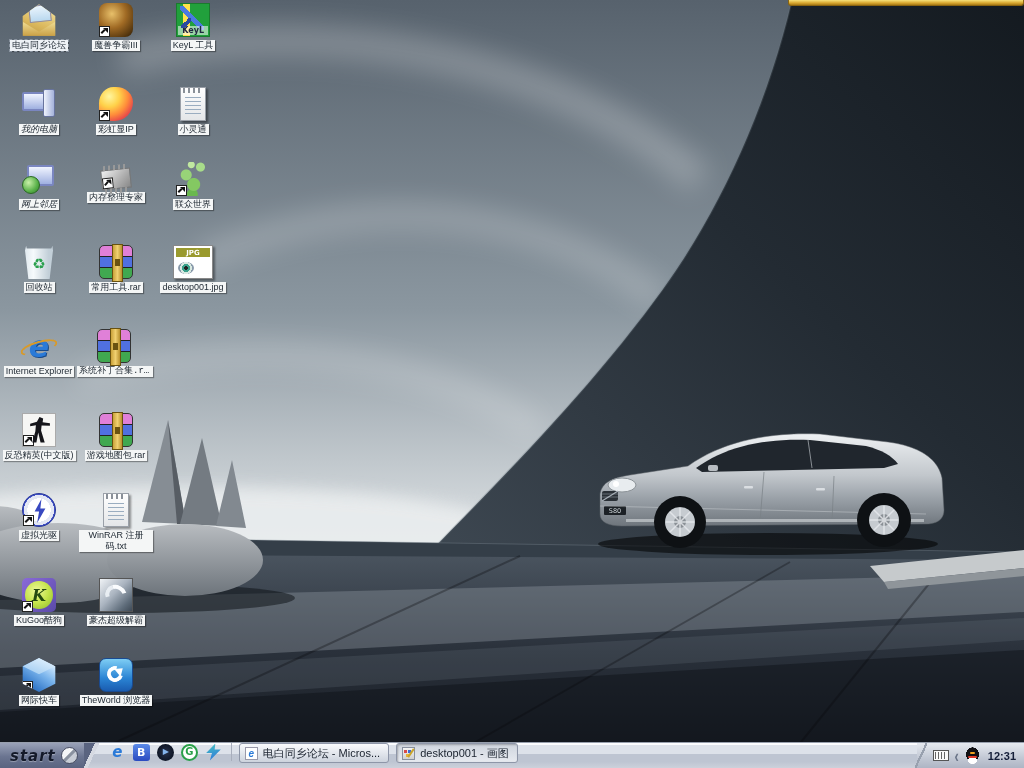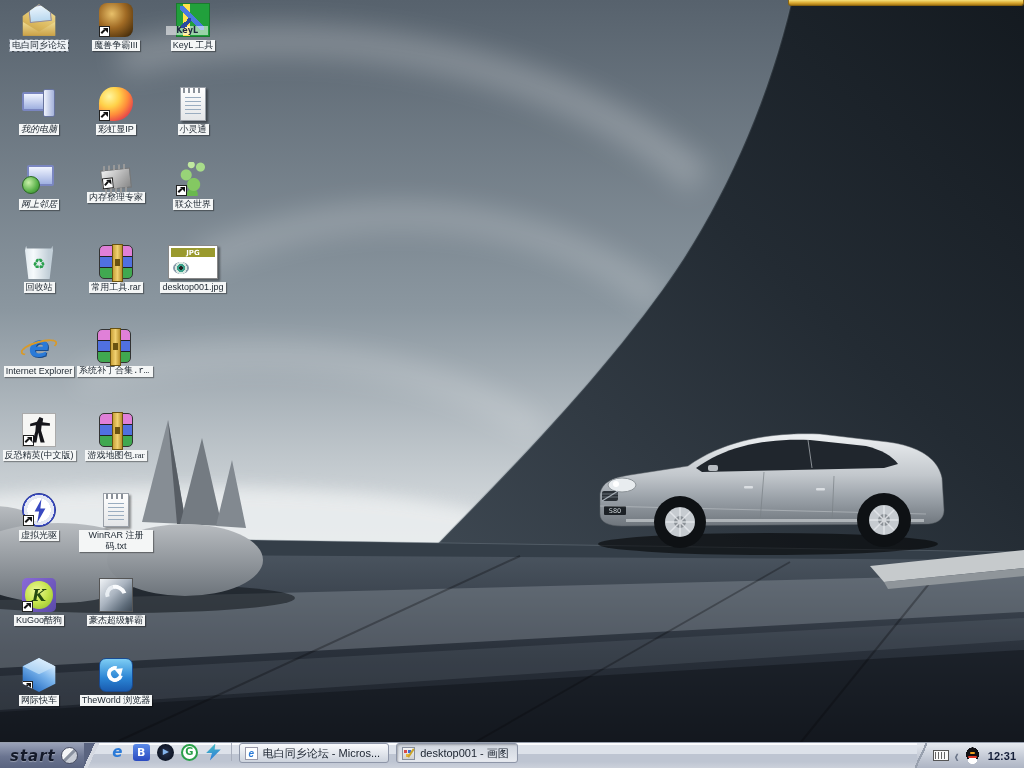--- a/index.html
+++ b/index.html
@@ -28,21 +28,21 @@
     background:linear-gradient(#f0dc92,#caa045);clip-path:polygon(0 0,50% 70%,100% 0,100% 100%,0 100%)}
 
   .g-war{border-radius:8px;background:radial-gradient(circle at 38% 32%,#e8c06a,#a06a24 45%,#5a3a10 80%,#2e1d06)}
 
   .g-keyl{background:linear-gradient(90deg,#21a03c 0 18%,#ffe14a 18% 40%,#21a03c 40% 100%);border:1px solid #1a7a2e;box-sizing:border-box}
   .g-keyl::before{content:"";position:absolute;left:3px;top:2px;width:24px;height:24px;
     background:linear-gradient(45deg,transparent 42%,#4a7ae0 42% 58%,transparent 58%)}
   .g-keyl::after{content:"";position:absolute;left:4px;top:14px;width:10px;height:10px;
     background:linear-gradient(135deg,transparent 40%,#2a4aa0 40% 70%,transparent 70%)}
   .gt-keyl{inset:auto 1px 1px auto;font-size:8px;font-weight:bold;color:#202840;
-    background:rgba(255,255,255,.55);padding:0 10px;line-height:9px}
+    background:rgba(255,255,255,.55);padding:0 4px;line-height:9px}
 
   .g-pc::before{content:"";position:absolute;left:0;top:5px;width:20px;height:15px;border:2px solid #7a86c0;
     background:linear-gradient(#f0f4ff,#9fb0e0);border-radius:2px}
   .g-pc::after{content:"";position:absolute;right:1px;top:2px;width:10px;height:26px;border:1px solid #68749e;
     background:linear-gradient(90deg,#eef2fc,#a4b2da);border-radius:2px}
 
   .g-rainbow{border-radius:46% 54% 58% 42%/52% 48% 60% 40%;
     background:radial-gradient(circle at 30% 28%,#fff6a0,#ffd24a 30%,#ff8c3a 55%,#e84a4a 75%,#58a83a 95%)}
 
   .g-note{width:26px;background:linear-gradient(#fff,#e4e6e8);border:1px solid #9aa0a8;box-sizing:border-box;
@@ -74,21 +74,21 @@
   .g-bin{width:28px;background:linear-gradient(90deg,#dfe8ee,#f6fafc 30%,#c2cfd8 85%);
     clip-path:polygon(6% 10%,94% 10%,98% 2%,100% 16%,88% 100%,12% 100%,0 16%,4% 2%)}
   .gt-bin{font-size:15px;color:#2aa04e;padding-top:4px}
 
   .g-rar{border-radius:5px;border:1px solid #333;box-sizing:border-box;
     background:linear-gradient(180deg,#e080d8 0 10px,#222 10px 11px,#5070e0 11px 21px,#222 21px 22px,#40a850 22px 34px)}
   .g-rar::before{content:"";position:absolute;left:12px;top:-2px;width:9px;height:36px;
     background:linear-gradient(90deg,#caa23a,#f0d070 50%,#b8902e);border:1px solid #6a5210}
   .g-rar::after{content:"";position:absolute;left:15px;top:13px;width:5px;height:7px;background:#6a5210}
 
-  .g-jpg{width:50px;background:#fff;border:1px solid #888;box-sizing:border-box;box-shadow:2px 2px 2px rgba(0,0,0,.4)}
+  .g-jpg{width:40px;background:#fff;border:1px solid #888;box-sizing:border-box;box-shadow:2px 2px 2px rgba(0,0,0,.4)}
   .gt-jpg{inset:2px 2px auto 2px;height:9px;background:#9a9a2e;color:#fff;font-size:7px;font-weight:bold}
   .g-jpg::after{content:"";position:absolute;left:4px;bottom:4px;width:16px;height:12px;border-radius:50%;
     background:radial-gradient(circle,#222 0 2px,#3aa08a 2px 4px,#d8e8e0 4px 6px,#8899aa 6px)}
 
   .gt-ie{font-size:30px;font-weight:bold;font-style:italic;color:#2a7ad8;text-shadow:1px 1px 0 #1a4a88}
   .g-ie::after{content:"";position:absolute;left:-2px;top:12px;width:38px;height:13px;border:2px solid #d89a2a;
     border-radius:50%;border-bottom-color:transparent;transform:rotate(-16deg);box-sizing:border-box}
 
   .g-cs{background:#f6f6f4;border:1px solid #aaa;box-sizing:border-box}
   .g-cs::after{content:"";position:absolute;inset:3px;background:#15151a;
@@ -324,21 +324,21 @@
       <div class="cell" style="left: 156px; top: 245px;"><span class="g g-jpg">
           <span class="gt gt-jpg">JPG</span>
         </span><div class="lbl">desktop001.jpg</div></div>
       <div class="cell" style="left: 2px; top: 329px;"><span class="g g-ie">
           <span class="gt gt-ie">e</span>
         </span><div class="lbl wrap">Internet Explorer</div></div>
       <div class="cell" style="left: 77px; top: 329px; font-family: Liberation Mono, monospace;"><span class="g g-rar"></span><div class="lbl">系统补丁合集.rar</div></div>
       <div class="cell" style="left: 2px; top: 413px;"><span class="g g-cs">
           <span class="sc"></span>
         </span><div class="lbl">反恐精英(中文版)</div></div>
-      <div class="cell" style="left: 79px; top: 413px; font-family: Liberation Serif, serif;"><span class="g g-rar"></span><div class="lbl">游戏地图包.rar</div></div>
+      <div class="cell" style="left: 79px; top: 413px;"><span class="g g-rar"></span><div class="lbl">游戏地图包.rar</div></div>
       <div class="cell" style="left: 2px; top: 493px;"><span class="g g-daemon">
           <span class="sc"></span>
         </span><div class="lbl">虚拟光驱</div></div>
       <div class="cell" style="left: 79px; top: 493px;"><span class="g g-note"></span><div class="lbl wrap">WinRAR 注册码.txt</div></div>
       <div class="cell" style="left: 2px; top: 578px;"><span class="g g-kapp">
           <span class="gt gt-kapp">K</span>
           <span class="sc"></span>
         </span><div class="lbl">KuGoo酷狗</div></div>
       <div class="cell" style="left: 79px; top: 578px;"><span class="g g-swirl"></span><div class="lbl">豪杰超级解霸</div></div>
       <div class="cell" style="left: 2px; top: 658px;"><span class="g g-box">

